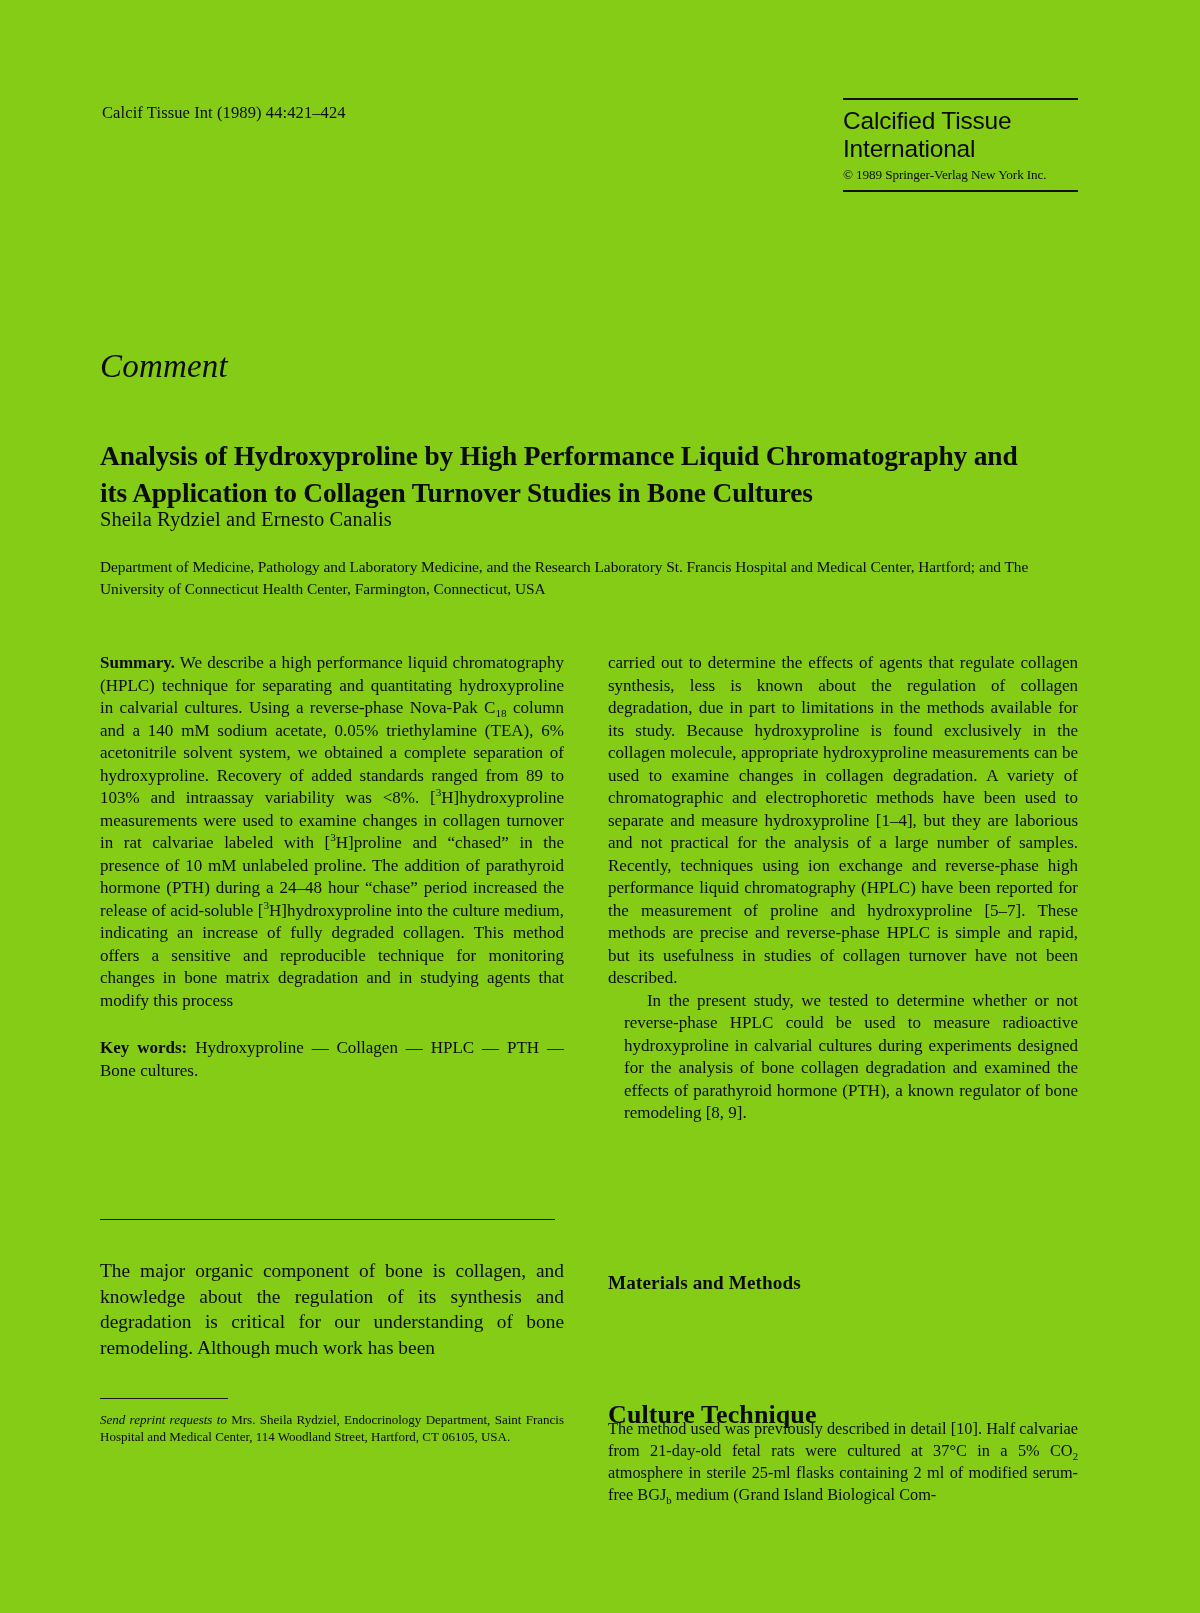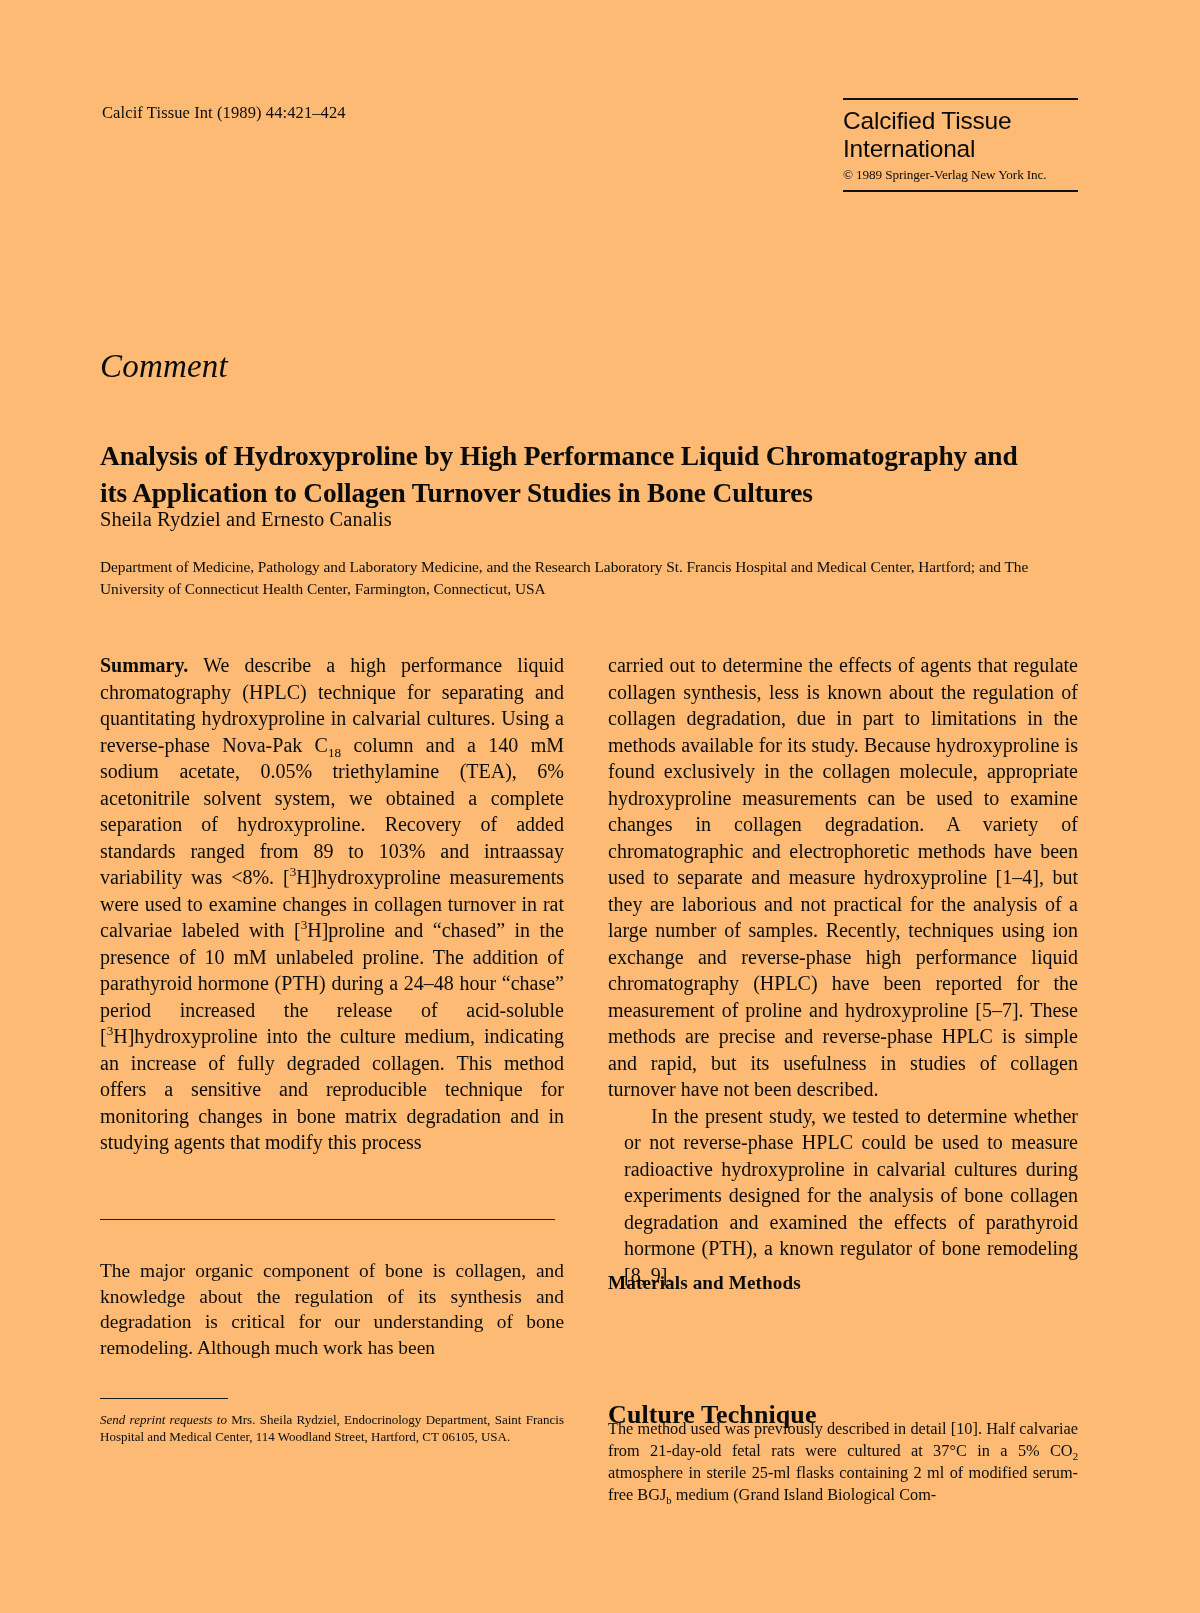--- a/index.html
+++ b/index.html
@@ -14,21 +14,21 @@
     font-family: "Liberation Serif", "DejaVu Serif", serif;
     color: #0c0c0c;
     overflow: hidden;
   }
 
   .page {
     position: absolute;
     left: 0; top: 0;
     width: 1200px;
     height: 1613px;
-    background: #fdba74;
+    background: #84cc16;
   }
 
   
   .runhead {
     position: absolute;
     left: 102px;
     top: 103px;
     font-size: 16.5px;
     letter-spacing: 0.1px;
     white-space: nowrap;
@@ -106,21 +106,21 @@
     font-size: 15.4px;
     line-height: 1.45;
     letter-spacing: -0.05px;
   }
 
   
   .col {
     position: absolute;
     top: 652px;
     width: 464px;
-    font-size: 20px;
+    font-size: 17px;
     line-height: 1.325;
     text-align: justify;
     text-justify: inter-word;
   }
   .col-left  { left: 100px; }
   .col-right { left: 608px; width: 470px; }
 
   .col p { margin: 0; }
   .col p.gap { margin-top: 25px; }
   .col p.indent { text-indent: 1.35em; margin-left: 16px; }
@@ -220,20 +220,21 @@
 
   <h1 class="article-title">Analysis of Hydroxyproline by High Performance Liquid Chromatography and its Application to Collagen Turnover Studies in Bone Cultures</h1>
 
   <div class="authors">Sheila Rydziel and Ernesto Canalis</div>
 
   <div class="affiliation">Department of Medicine, Pathology and Laboratory Medicine, and the Research Laboratory St. Francis Hospital and Medical Center, Hartford; and The University of Connecticut Health Center, Farmington, Connecticut, USA</div>
 
   <div class="col col-left">
     <p><b class="lead">Summary.</b><span> We describe a high performance liquid chromatography (HPLC) technique for separating and quantitating hydroxyproline in calvarial cultures. Using a reverse-phase Nova-Pak C</span><sub>18</sub><span> column and a 140 mM sodium acetate, 0.05% triethylamine (TEA), 6% acetonitrile solvent system, we obtained a complete separation of hydroxyproline. Recovery of added standards ranged from 89 to 103% and intraassay variability was &lt;8%. [</span><sup>3</sup><span>H]hydroxyproline measurements were used to examine changes in collagen turnover in rat calvariae labeled with [</span><sup>3</sup><span>H]proline and “chased” in the presence of 10 mM unlabeled proline. The addition of parathyroid hormone (PTH) during a 24–48 hour “chase” period increased the release of acid-soluble [</span><sup>3</sup><span>H]hydroxyproline into the culture medium, indicating an increase of fully degraded collagen. This method offers a sensitive and reproducible technique for monitoring changes in bone matrix degradation and in studying agents that modify this process</span></p>
 
+    <p class="gap"><b class="lead">Key words:</b><span> Hydroxyproline — Collagen — HPLC — PTH — Bone cultures.</span></p>
   </div>
 
   <div class="col-rule"></div>
 
   <div class="body-after-rule">The major organic component of bone is collagen, and knowledge about the regulation of its synthesis and degradation is critical for our understanding of bone remodeling. Although much work has been</div>
 
   <div class="fn-rule"></div>
   <div class="footnote"><i>Send reprint requests to</i><span> Mrs. Sheila Rydziel, Endocrinology Department, Saint Francis Hospital and Medical Center, 114 Woodland Street, Hartford, CT 06105, USA.</span></div>
 
   <div class="col col-right">

